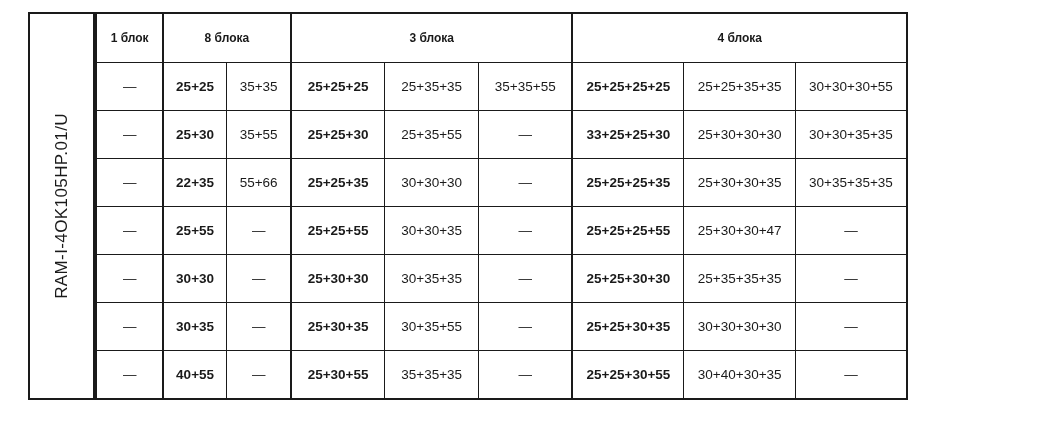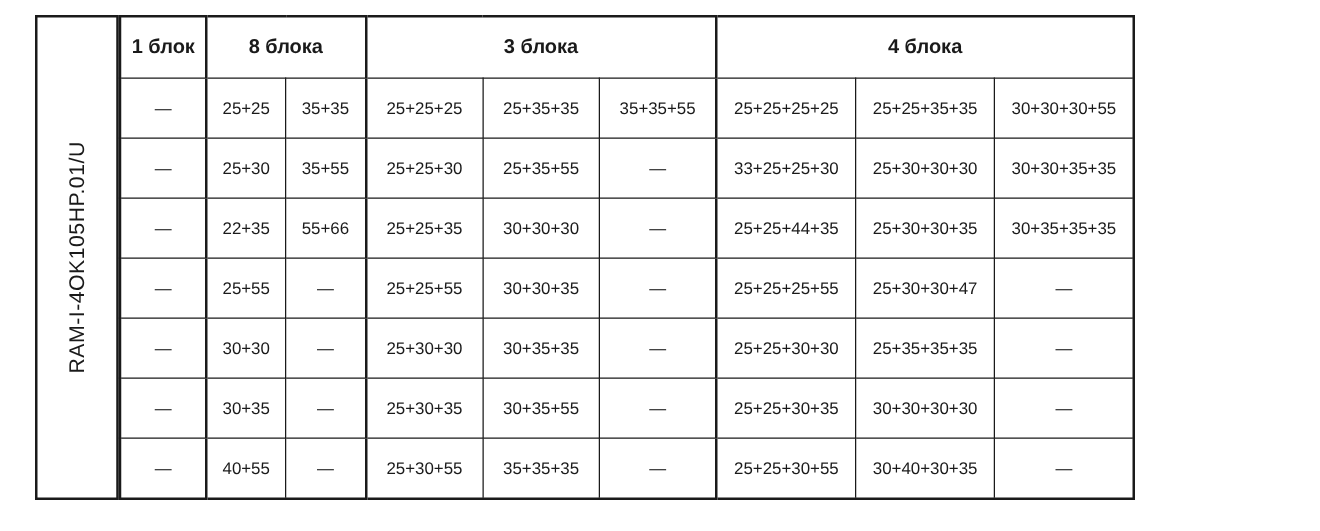--- a/index.html
+++ b/index.html
@@ -57,34 +57,35 @@
   table.grid th, table.grid td {
     border: 1px solid #1a1a1a;
     text-align: center;
     vertical-align: middle;
     font-size: 13.5px;
     padding: 0;
     height: 44px;
     background: #ffffff;
   }
   table.grid thead th {
-    font-size: 16px;
+    font-size: 12px;
     font-weight: bold;
     height: 48px;
   }
   
   table.grid {
     border: 2px solid #1a1a1a;
   }
   table.grid thead th {
     border-top: none;
   }
   
   .grp-start {
     border-left: 2px solid #1a1a1a !important;
+    font-weight: bold;
   }
   .grid tr td:last-child, .grid tr th:last-child {
     border-right: none;
   }
   .grid tbody tr:last-child td {
     border-bottom: none;
   }
   
   col.c1 { width: 78px; }
   col.c2 { width: 72px; }
@@ -144,21 +145,21 @@
           <td>25+30+30+30</td>
           <td>30+30+35+35</td>
         </tr>
         <tr>
           <td>—</td>
           <td class="grp-start">22+35</td>
           <td>55+66</td>
           <td class="grp-start">25+25+35</td>
           <td>30+30+30</td>
           <td>—</td>
-          <td class="grp-start">25+25+44+35</td>
+          <td class="grp-start">25+25+25+35</td>
           <td>25+30+30+35</td>
           <td>30+35+35+35</td>
         </tr>
         <tr>
           <td>—</td>
           <td class="grp-start">25+55</td>
           <td>—</td>
           <td class="grp-start">25+25+55</td>
           <td>30+30+35</td>
           <td>—</td>

